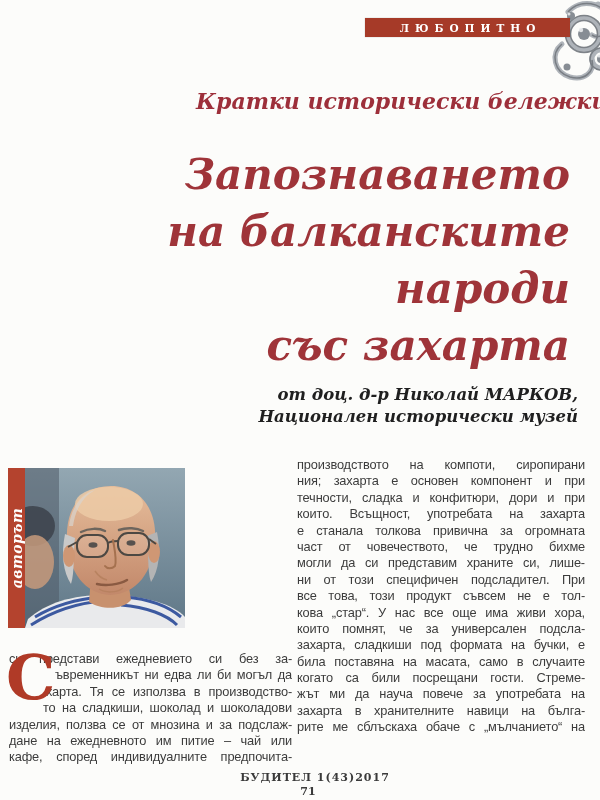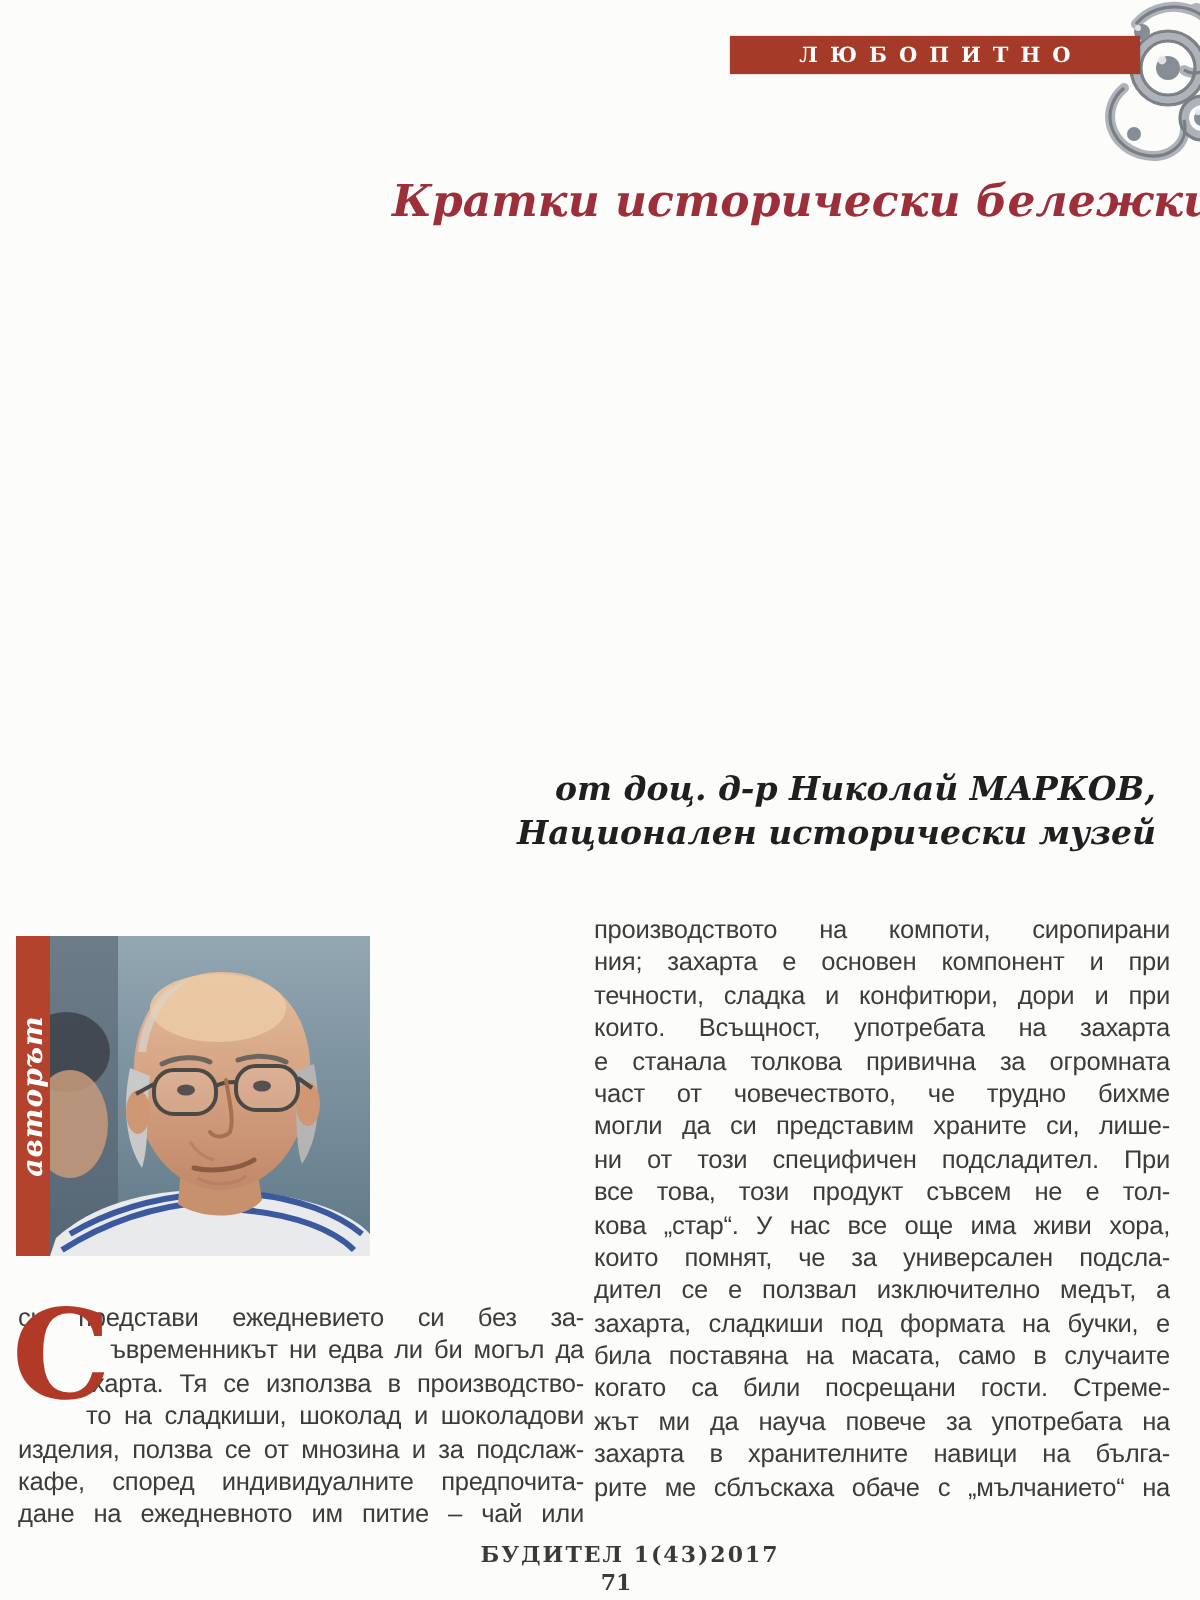--- a/index.html
+++ b/index.html
@@ -121,20 +121,25 @@
       <circle cx="27" cy="18" r="1.5"></circle>
     </g>
   </svg>
 
   <div class="redbar">
     <span>ЛЮБОПИТНО</span>
   </div>
 
   <div class="kicker">Кратки исторически бележки</div>
 
+  <h1 class="title" style="margin:0; font-weight:bold;">
+    <div>Запознаването</div>
+    <div>на балканските народи</div>
+    <div>със захарта</div>
+  </h1>
 
   <div class="byline">
     <div>от доц. д-р Николай МАРКОВ,</div>
     <div>Национален исторически музей</div>
   </div>
 
   <div class="band">
     <span>авторът</span>
   </div>
 
@@ -184,37 +189,36 @@
   </svg>
 
   <div class="dropcap">С</div>
 
   <div class="col col-left">
     <div class="tline">си представи ежедневието си без за-</div>
     <div class="tline">ъвременникът ни едва ли би могъл да</div>
     <div class="tline">харта. Тя се използва в производство-</div>
     <div class="tline">то на сладкиши, шоколад и шоколадови</div>
     <div class="tline">изделия, ползва се от мнозина и за подслаж-</div>
+    <div class="tline">дане на ежедневното им питие – чай или</div>
     <div class="tline">кафе, според индивидуалните предпочита-</div>
-    <div class="tline">дане на ежедневното им питие – чай или</div>
   </div>
 
   <div class="col col-right">
     <div class="tline">производството на компоти, сиропирани</div>
     <div class="tline">ния; захарта е основен компонент и при</div>
     <div class="tline">течности, сладка и конфитюри, дори и при</div>
     <div class="tline">които. Всъщност, употребата на захарта</div>
     <div class="tline">е станала толкова привична за огромната</div>
     <div class="tline">част от човечеството, че трудно бихме</div>
     <div class="tline">могли да си представим храните си, лише-</div>
     <div class="tline">ни от този специфичен подсладител. При</div>
     <div class="tline">все това, този продукт съвсем не е тол-</div>
     <div class="tline">кова „стар“. У нас все още има живи хора,</div>
     <div class="tline">които помнят, че за универсален подсла-</div>
-    <div class="tline">дител се е ползвал изключително медът, а</div>
     <div class="tline">захарта, сладкиши под формата на бучки, е</div>
     <div class="tline">била поставяна на масата, само в случаите</div>
     <div class="tline">когато са били посрещани гости. Стреме-</div>
     <div class="tline">жът ми да науча повече за употребата на</div>
     <div class="tline">захарта в хранителните навици на бълга-</div>
     <div class="tline">рите ме сблъскаха обаче с „мълчанието“ на</div>
   </div>
 
   <div class="footer-journal">БУДИТЕЛ 1(43)2017</div>
   <div class="footer-page">71</div>

